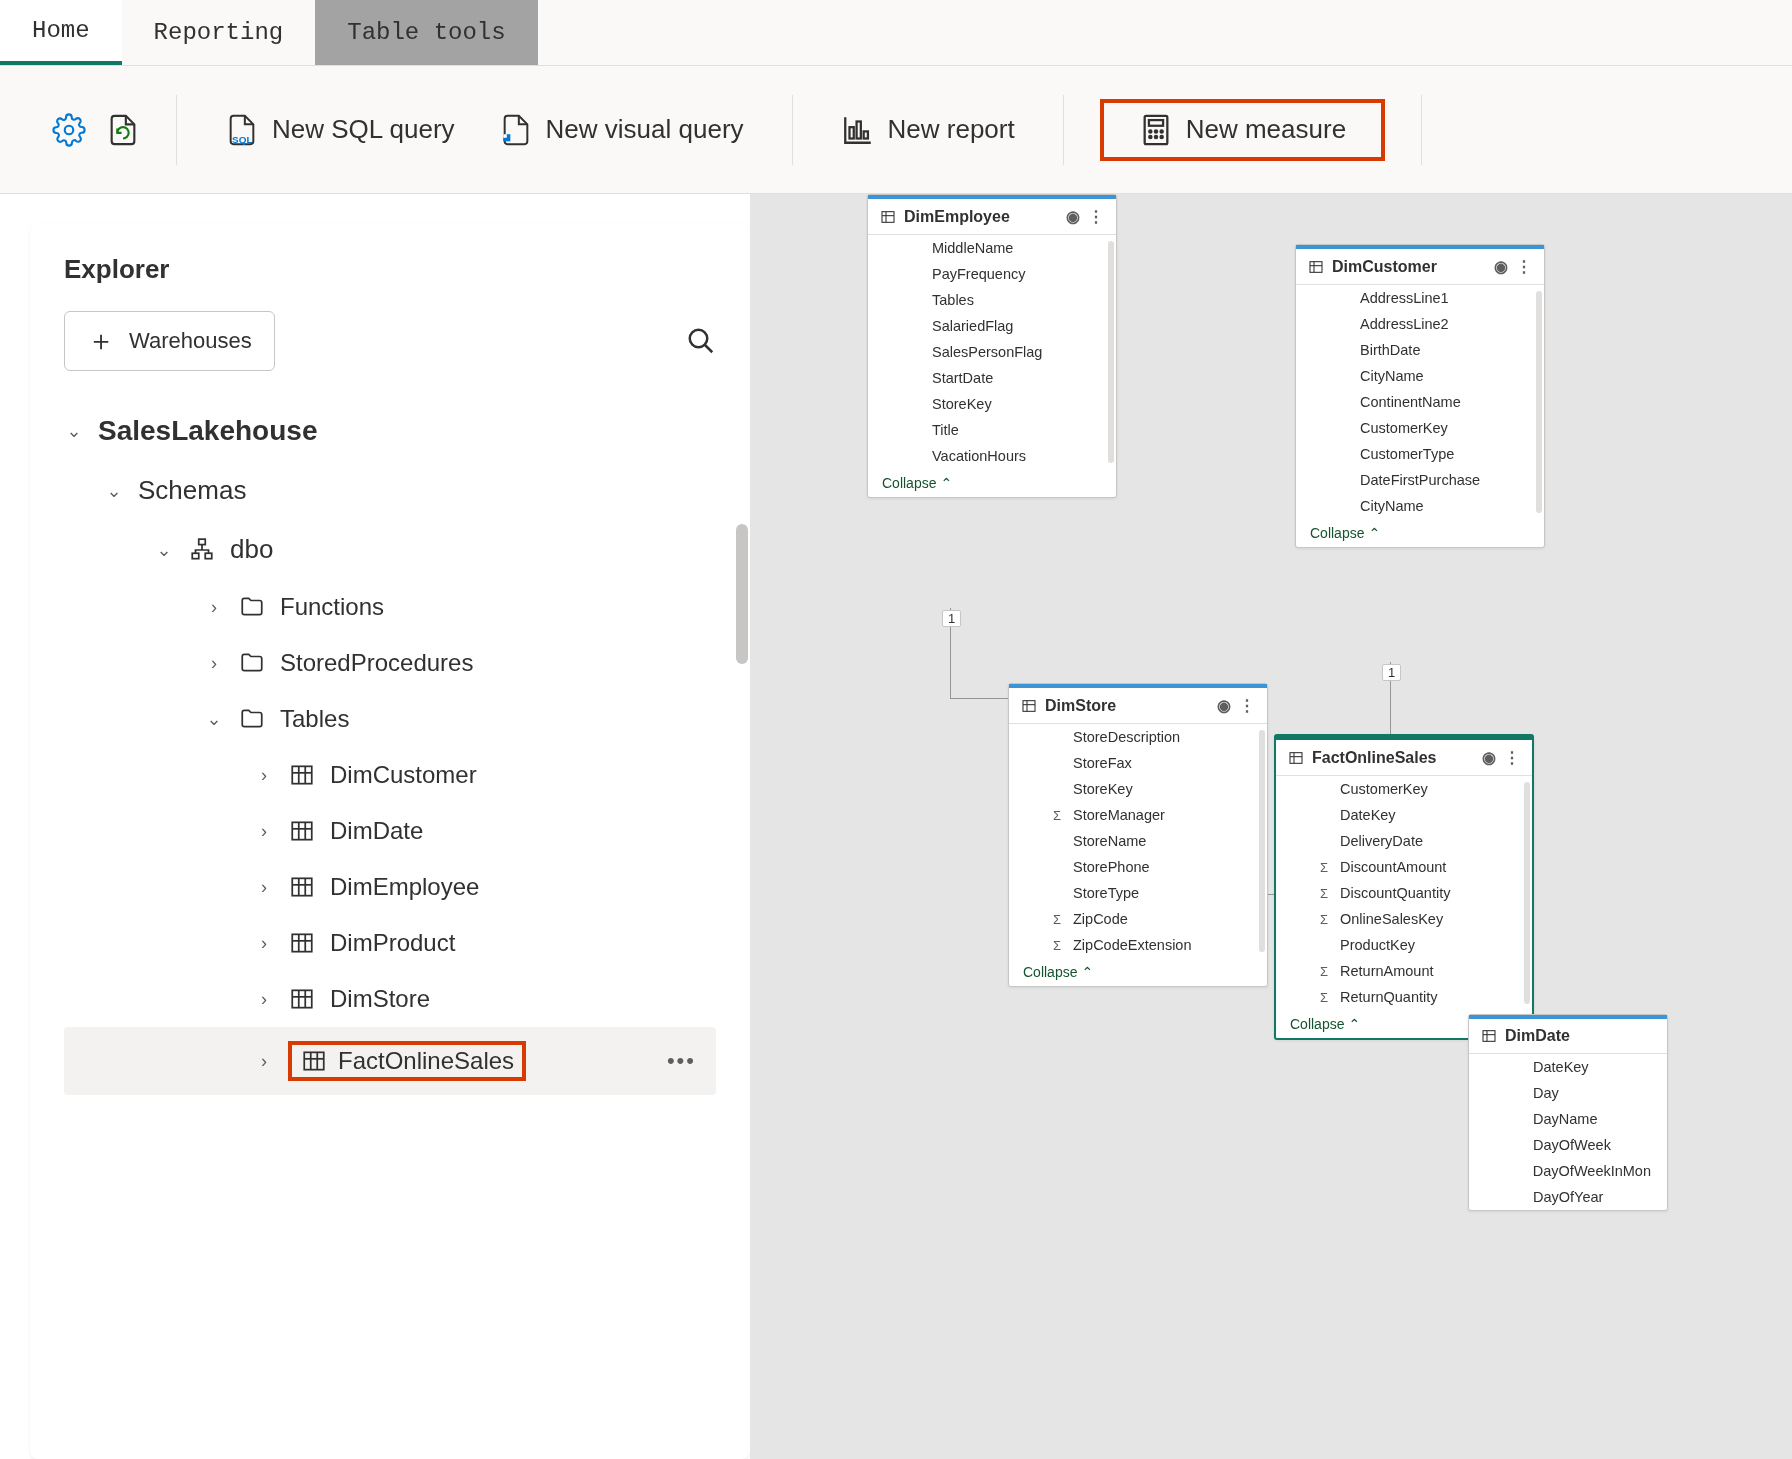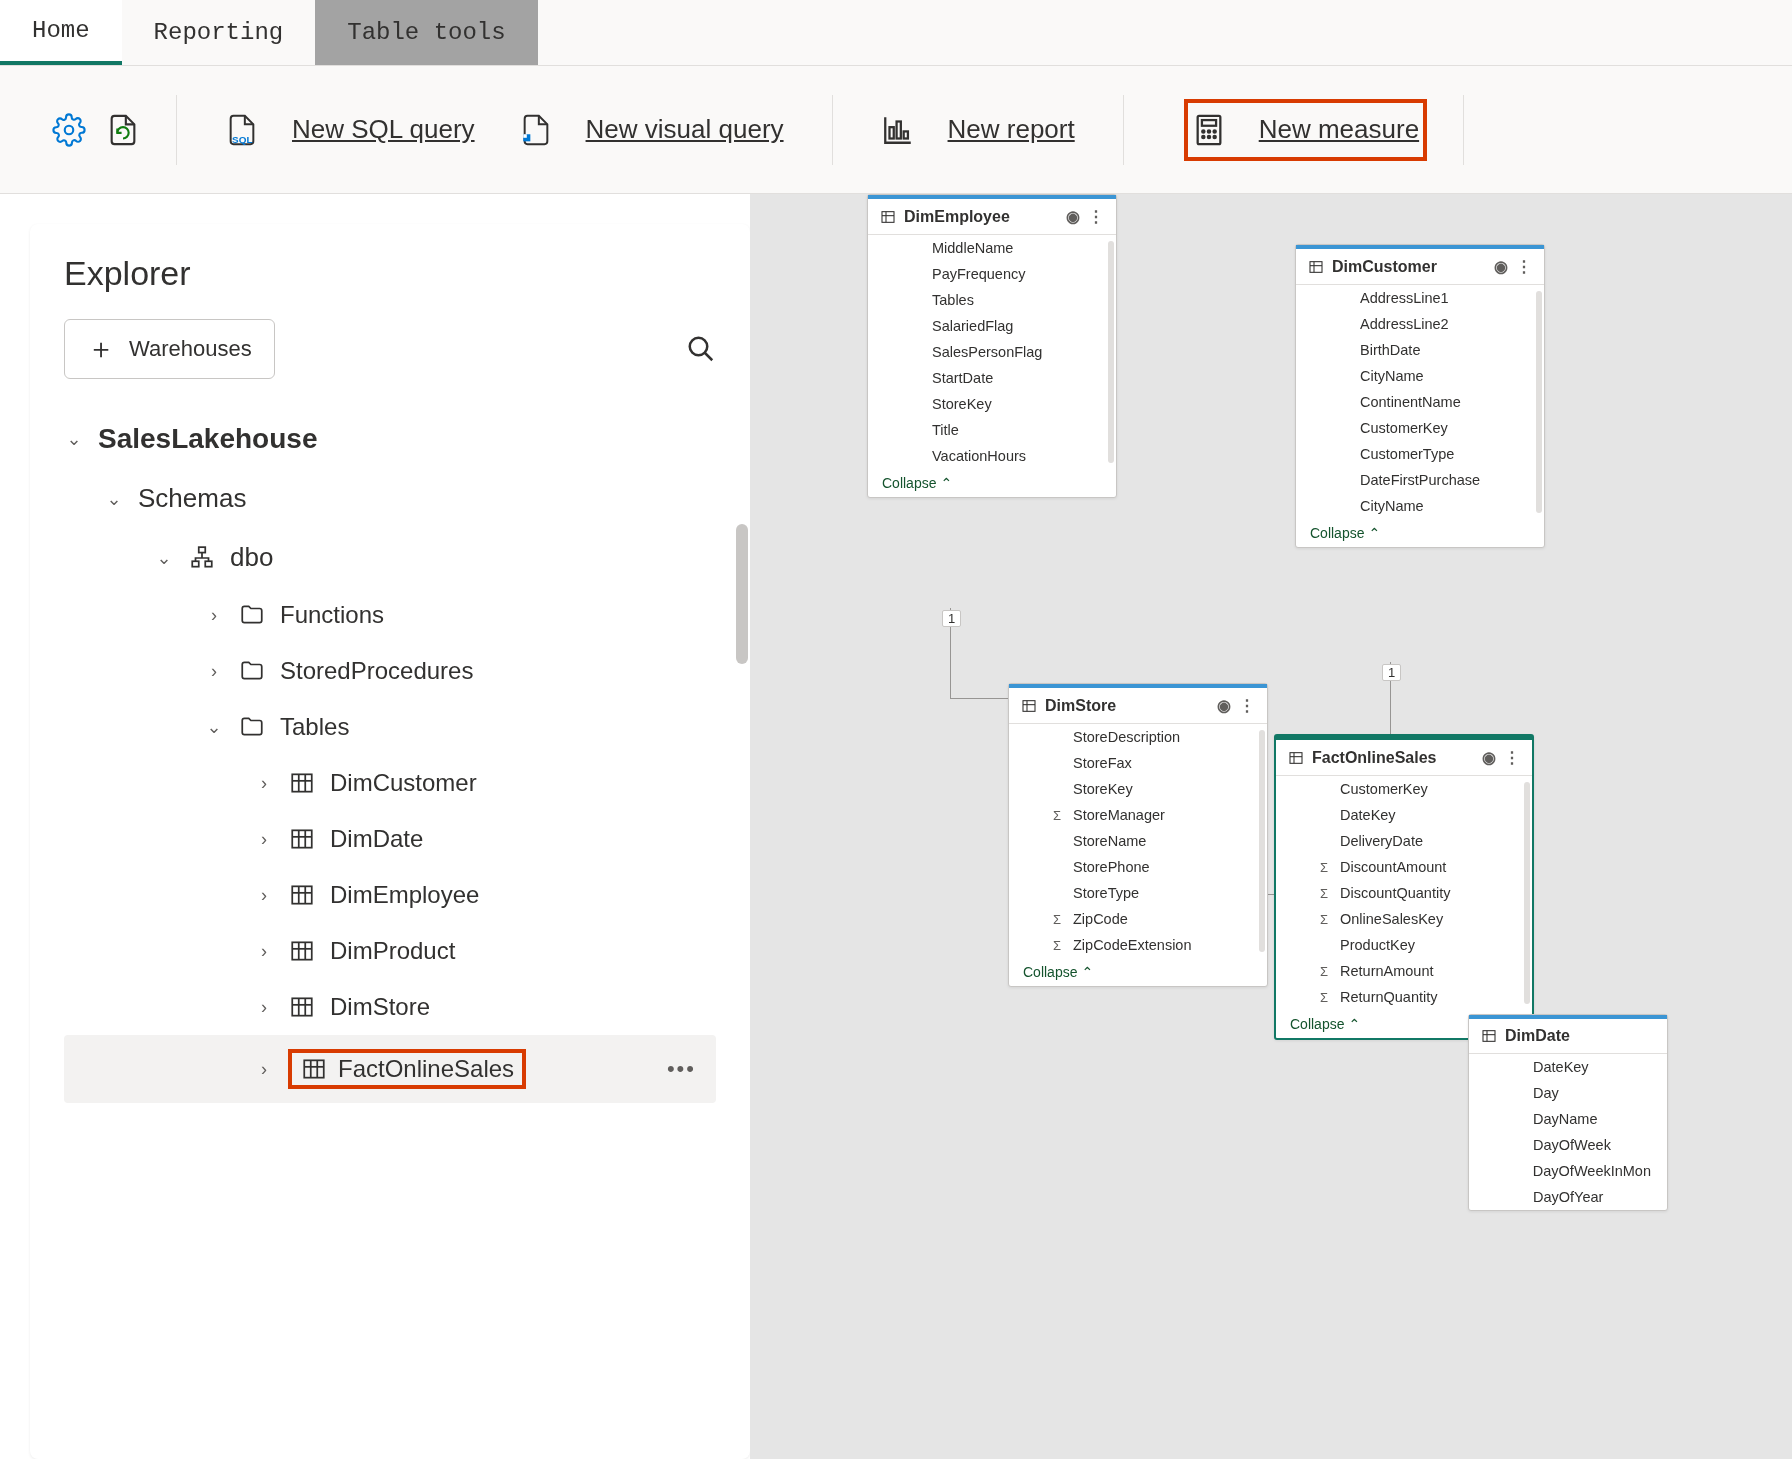--- a/index.html
+++ b/index.html
@@ -8,31 +8,31 @@
 
 .tabs { display: flex; border-bottom: 1px solid #e1dfdd; height: 66px; background: #faf9f8; }
 .tab { padding: 0 32px; display: flex; align-items: center; font-size: 24px; cursor: pointer; position: relative; font-family: Liberation Mono, monospace; }
 .tab.active { background: #fff; border-bottom: 4px solid #117865; }
 .tab.active2 { background: #a3a3a3; }
 
 
 .toolbar { display: flex; align-items: center; height: 128px; padding: 0 36px; gap: 12px; background: #faf9f8; border-bottom: 1px solid #e1dfdd; }
 .toolbar-group { display: flex; align-items: center; gap: 20px; padding: 0 16px; }
 .toolbar-divider { width: 1px; height: 70px; background: #e1dfdd; margin: 0 8px; }
-.tbtn { display: flex; align-items: center; gap: 33px; font-size: 26px; cursor: pointer; padding: 8px 12px; text-decoration: underline; }
-.tbtn-highlight { border: 4px solid #d83b01; padding: 10px 4px; margin-left: 24px; }
+.tbtn { display: flex; align-items: center; gap: 13px; font-size: 26px; cursor: pointer; padding: 8px 12px; }
+.tbtn-highlight { border: 4px solid #d83b01; padding: 10px 35px; }
 .ticon { width: 34px; height: 34px; display: flex; align-items: center; justify-content: center; }
 
 
 .main { display: flex; height: calc(100% - 194px); }
 .sidebar { width: 720px; padding: 30px 34px; background: #fff; border-radius: 8px; margin: 30px 0 0 30px; box-shadow: 0 1px 3px rgba(0,0,0,0.08); overflow-y: auto; position: relative; }
 .sidebar-scrollbar { position: absolute; right: 2px; top: 300px; width: 12px; height: 140px; background: #c8c6c4; border-radius: 6px; }
 .canvas { flex: 1; position: relative; background: #e5e5e5; overflow: hidden; }
 
-.explorer-title { font-size: 34px; font-weight: 400; margin-bottom: 26px; }
+.explorer-title { font-size: 26px; font-weight: 700; margin-bottom: 26px; }
 .warehouses-row { display: flex; align-items: center; justify-content: space-between; margin-bottom: 30px; }
 .warehouses-btn { display: flex; align-items: center; gap: 14px; border: 1px solid #c8c6c4; border-radius: 6px; padding: 10px 22px; font-size: 22px; cursor: pointer; }
 .plus { font-size: 28px; font-weight: 300; }
 .search-icon { font-size: 26px; cursor: pointer; }
 
 .tree { font-size: 24px; }
 .tree-row { display: flex; align-items: center; gap: 14px; padding: 14px 0; cursor: pointer; }
 .tree-row.selected { background: #f3f2f1; border-radius: 4px; }
 .tree-row.highlighted .table-name-box { border: 4px solid #d83b01; padding: 2px 8px; display: inline-flex; align-items: center; gap: 10px; }
 .chevron { width: 20px; display: inline-flex; justify-content: center; font-size: 18px; color: #605e5c; }

